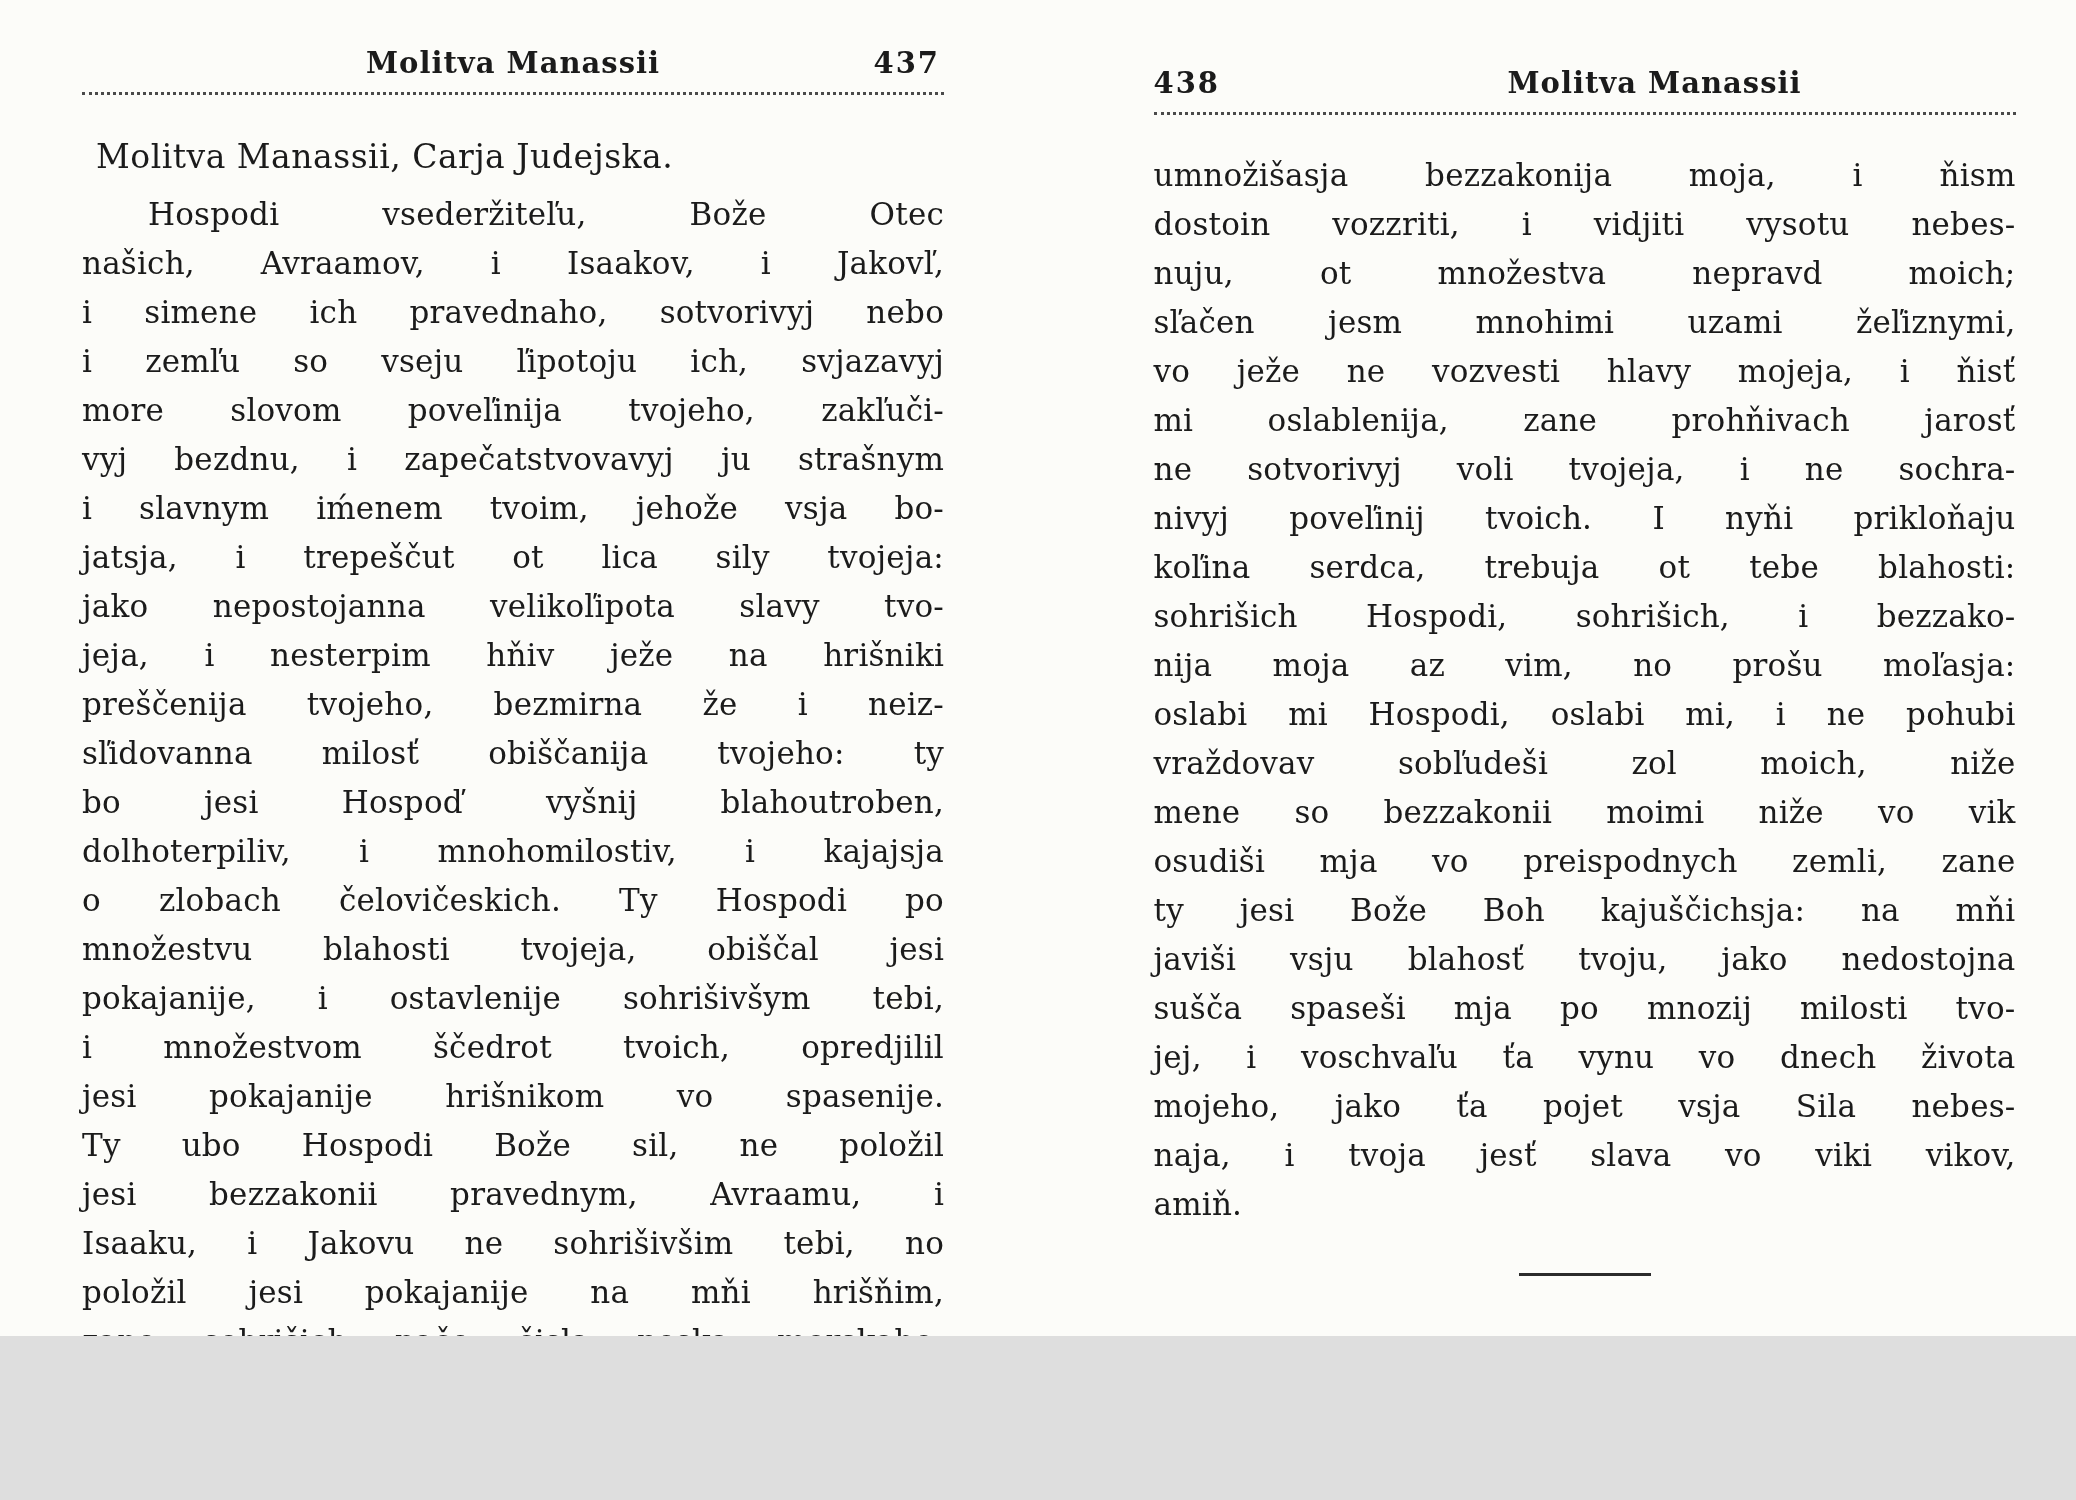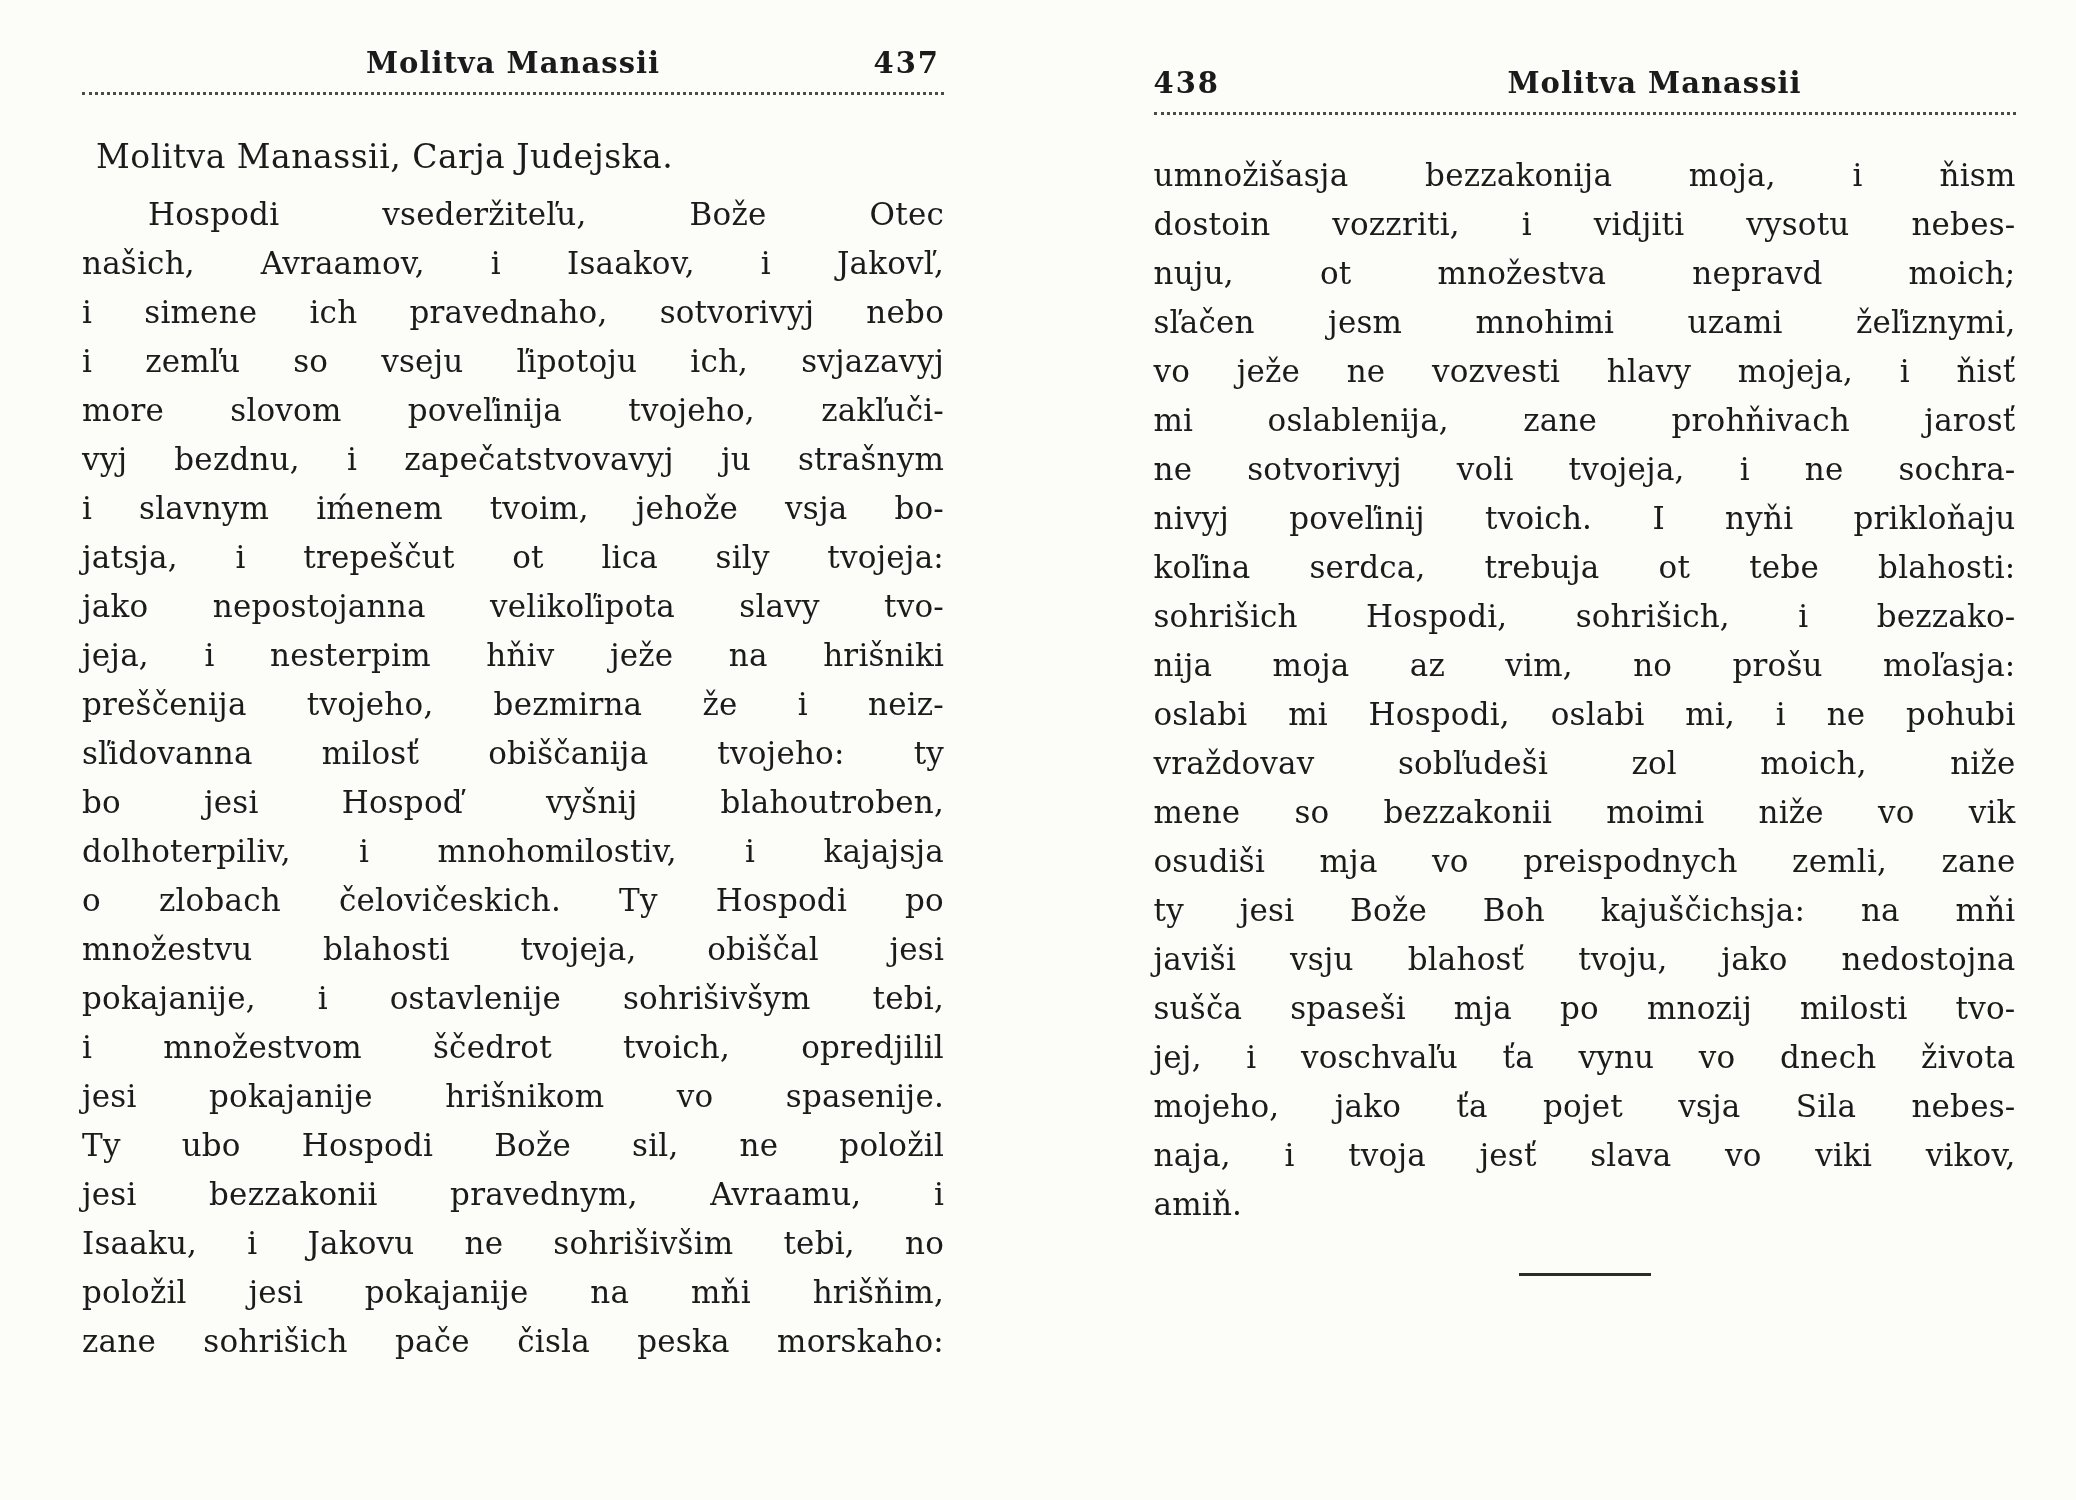--- a/index.html
+++ b/index.html
@@ -1,20 +1,20 @@
 <!DOCTYPE html>
 <html><head>
 <meta charset="utf-8">
 <style>
   html, body { margin: 0; padding: 0; }
   body { background: #dedede; }
 
   .spread {
     width: 2076px;
-    height: 1500px;
+    height: 1336px;
     background: #fcfcf9;
     color: #1b1b1b;
     font-family: "DejaVu Serif", "Liberation Serif", serif;
     display: flex;
     overflow: hidden;
     position: relative;
     gap: 23px;
   }
 
   .page {

